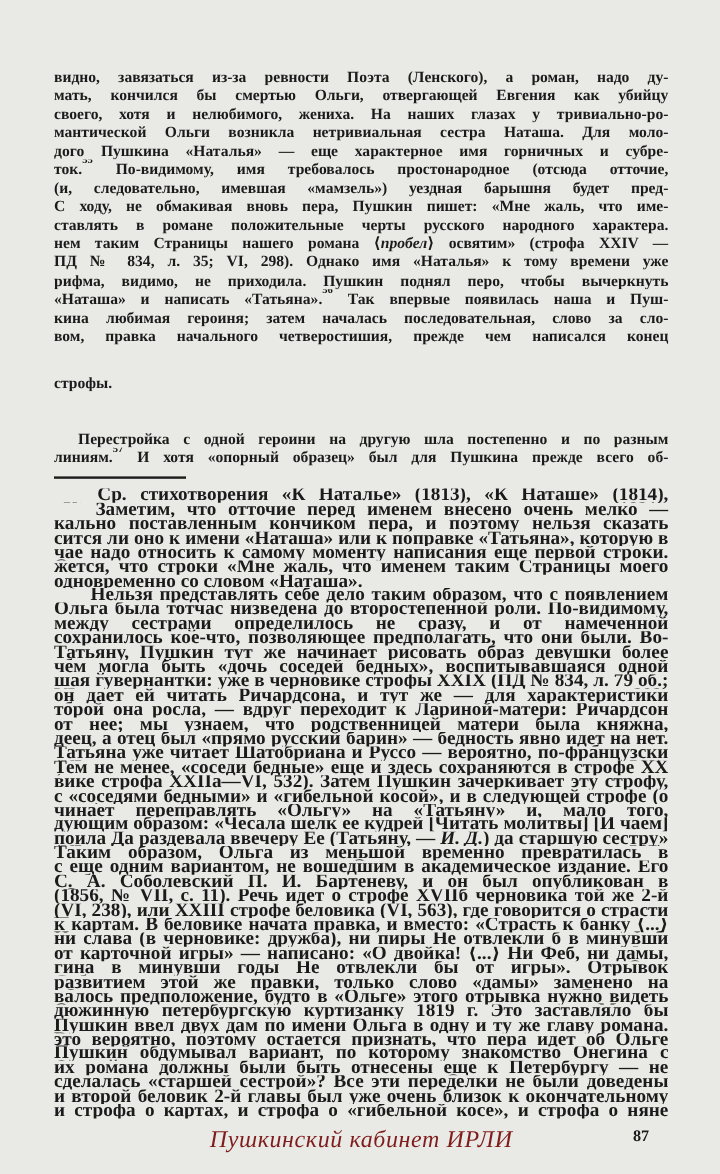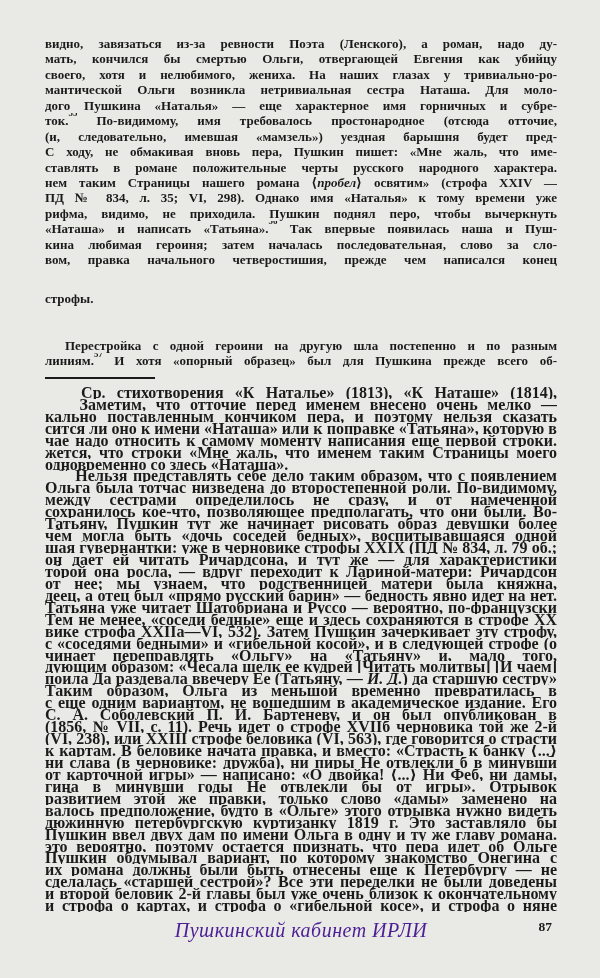--- a/index.html
+++ b/index.html
@@ -7,21 +7,21 @@
     width: 600px; height: 978px;
     background: #e9e9e6;
     overflow: hidden;
     font-family: "Liberation Serif", "DejaVu Serif", serif;
     color: #1b1b1b;
   }
   .page {
     position: relative;
     width: 512px;
     margin: 0 43px 0 45px;
-    padding-top: 36px;
+    padding-top: 56px;
   }
   
   .main-text { font-weight: bold; font-size: 13px; }
   .m-line {
     line-height: 15.45px; height: 15.45px;
     text-align: justify; text-align-last: justify;
     overflow: hidden; white-space: normal;
   }
   .para2 .m-line:first-child { text-indent: 20px; margin-top: 32px; }
   .para1 .m-line:last-child { text-align-last: left; margin-top: 23px; }
@@ -42,25 +42,25 @@
   .fn-56 .f-line:last-child { text-align-last: left; }
   sup { font-size: 0.68em; position: relative; top: -0.4em; line-height: 0; }
   i { font-style: italic; }
   
   .footer { position: relative; margin-top: 5px; height: 28px; }
   .watermark {
     text-align: center;
     font-style: italic;
     font-size: 20px;
     letter-spacing: 0.5px;
-    color: #4c1d95;
+    color: #7f1d1d;
     line-height: 26px;
   }
   .page-number {
-    position: absolute; right: 5px; top: 2px;
+    position: absolute; right: 16px; top: 2px;
     font-weight: bold; font-size: 13.5px;
     color: #1b1b1b;
   }
 </style>
 </head>
 <body>
 
 <div class="page">
 
   <div class="main-text">
@@ -93,21 +93,21 @@
   <div class="footnotes">
     <div class="footnote fn-55">
         <div class="f-line"><sup>55</sup> Ср. стихотворения «К Наталье» (1813), «К Наташе» (1814), «Кокетке» (1821).</div>
       </div>
     <div class="footnote fn-56">
         <div class="f-line"><sup>56</sup> Заметим, что отточие перед именем внесено очень мелко — видимо, верти-</div>
         <div class="f-line">кально поставленным кончиком пера, и поэтому нельзя сказать уверенно, отно-</div>
         <div class="f-line">сится ли оно к имени «Наташа» или к поправке «Татьяна», которую в таком слу-</div>
         <div class="f-line">чае надо относить к самому моменту написания еще первой строки. Однако ка-</div>
         <div class="f-line">жется, что строки «Мне жаль, что именем таким Страницы моего романа» написаны</div>
-        <div class="f-line">одновременно со здесь «Наташа».</div>
+        <div class="f-line">одновременно со словом «Наташа».</div>
       </div>
     <div class="footnote fn-57">
         <div class="f-line"><sup>57</sup> Нельзя представлять себе дело таким образом, что с появлением сестры</div>
         <div class="f-line">Ольга была тотчас низведена до второстепенной роли. По-видимому, соотношение</div>
         <div class="f-line">между сестрами определилось не сразу, и от намеченной первоначальной линии</div>
         <div class="f-line">сохранилось кое-что, позволяющее предполагать, что они были. Во-первых, введя</div>
         <div class="f-line">Татьяну, Пушкин тут же начинает рисовать образ девушки более образованной,</div>
         <div class="f-line">чем могла быть «дочь соседей бедных», воспитывавшаяся одной няней и не имев-</div>
         <div class="f-line">шая гувернантки: уже в черновике строфы XXIX (ПД № 834, л. 79 об.; VI, 292)</div>
         <div class="f-line">он дает ей читать Ричардсона, и тут же — для характеристики обстановки, в ко-</div>

